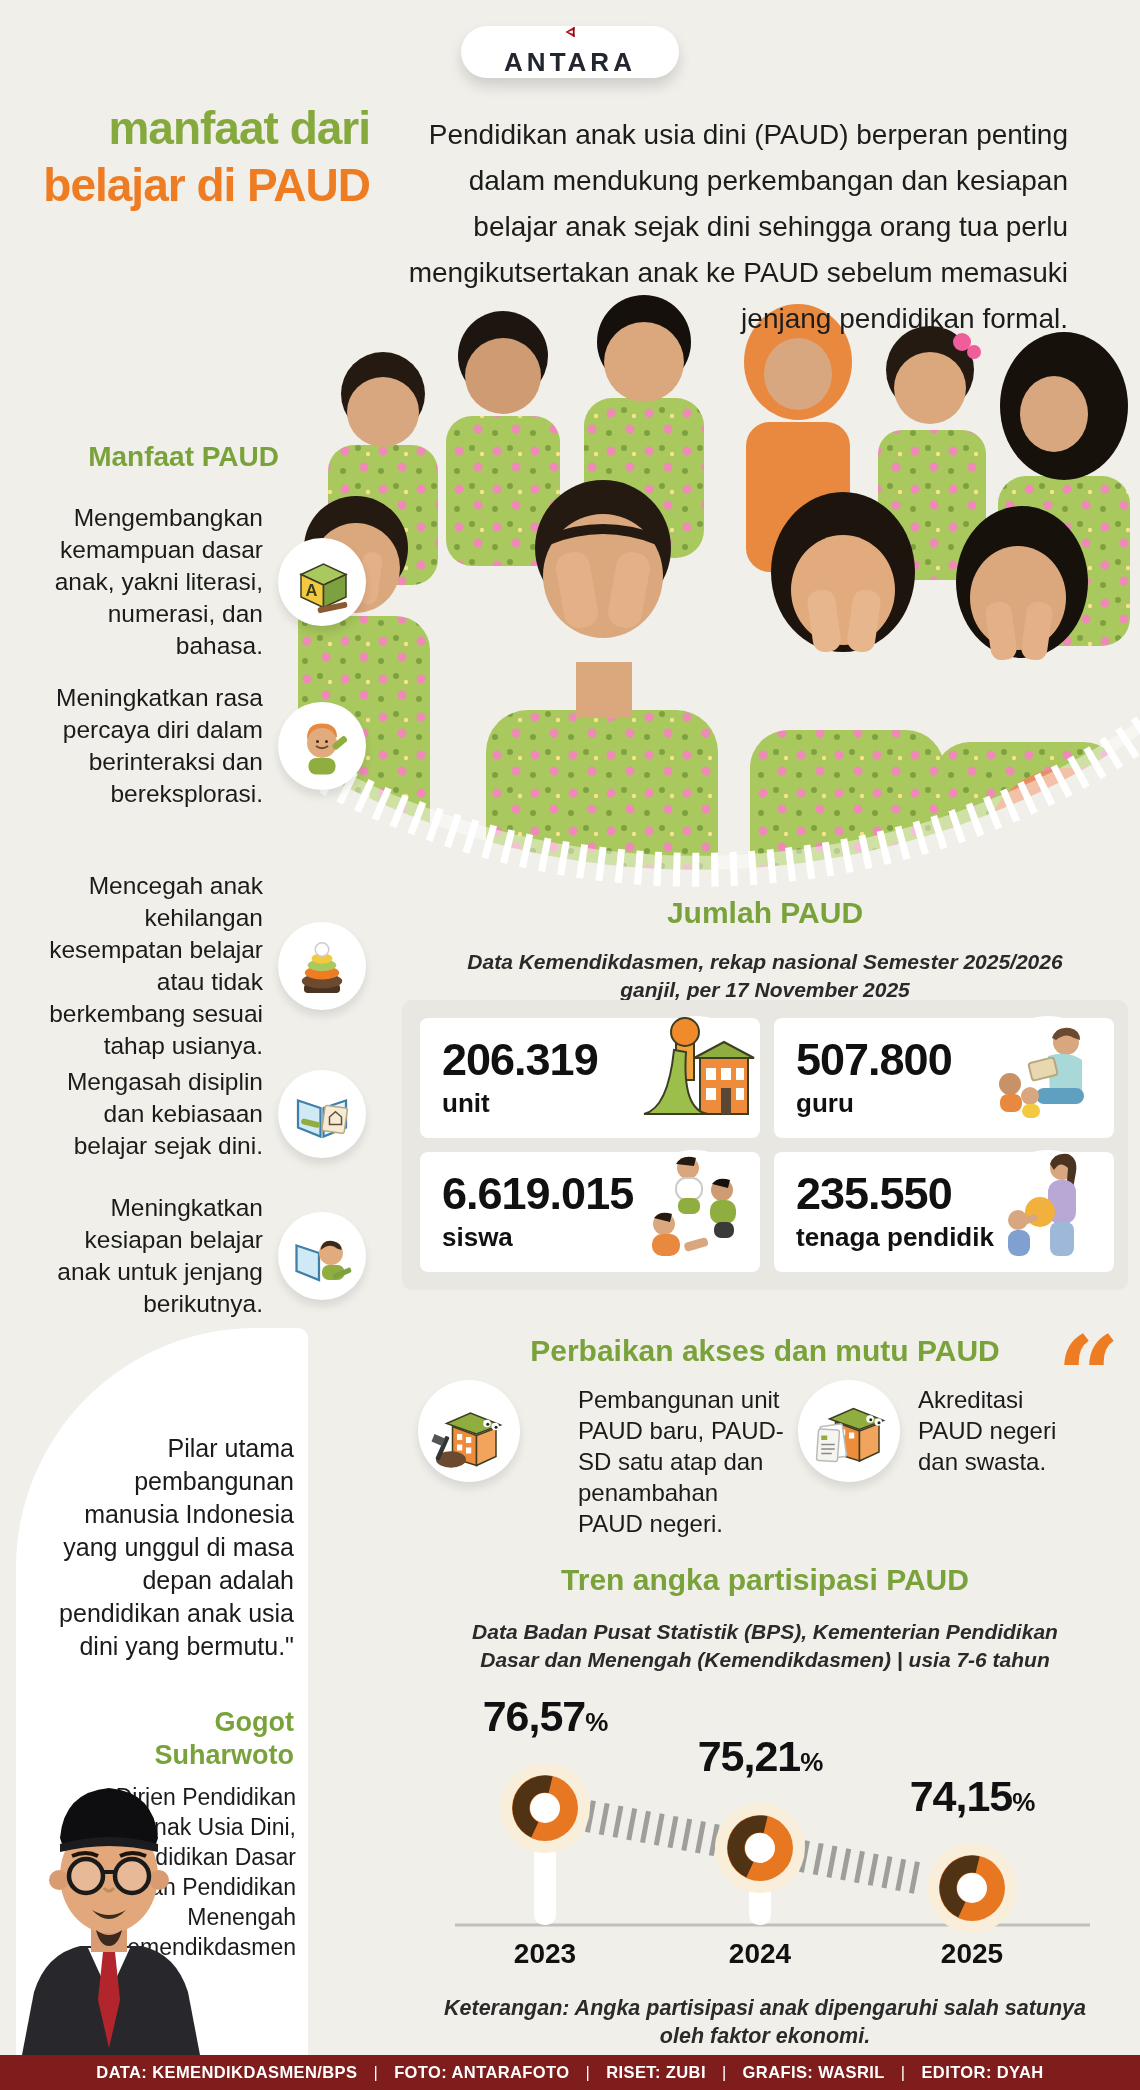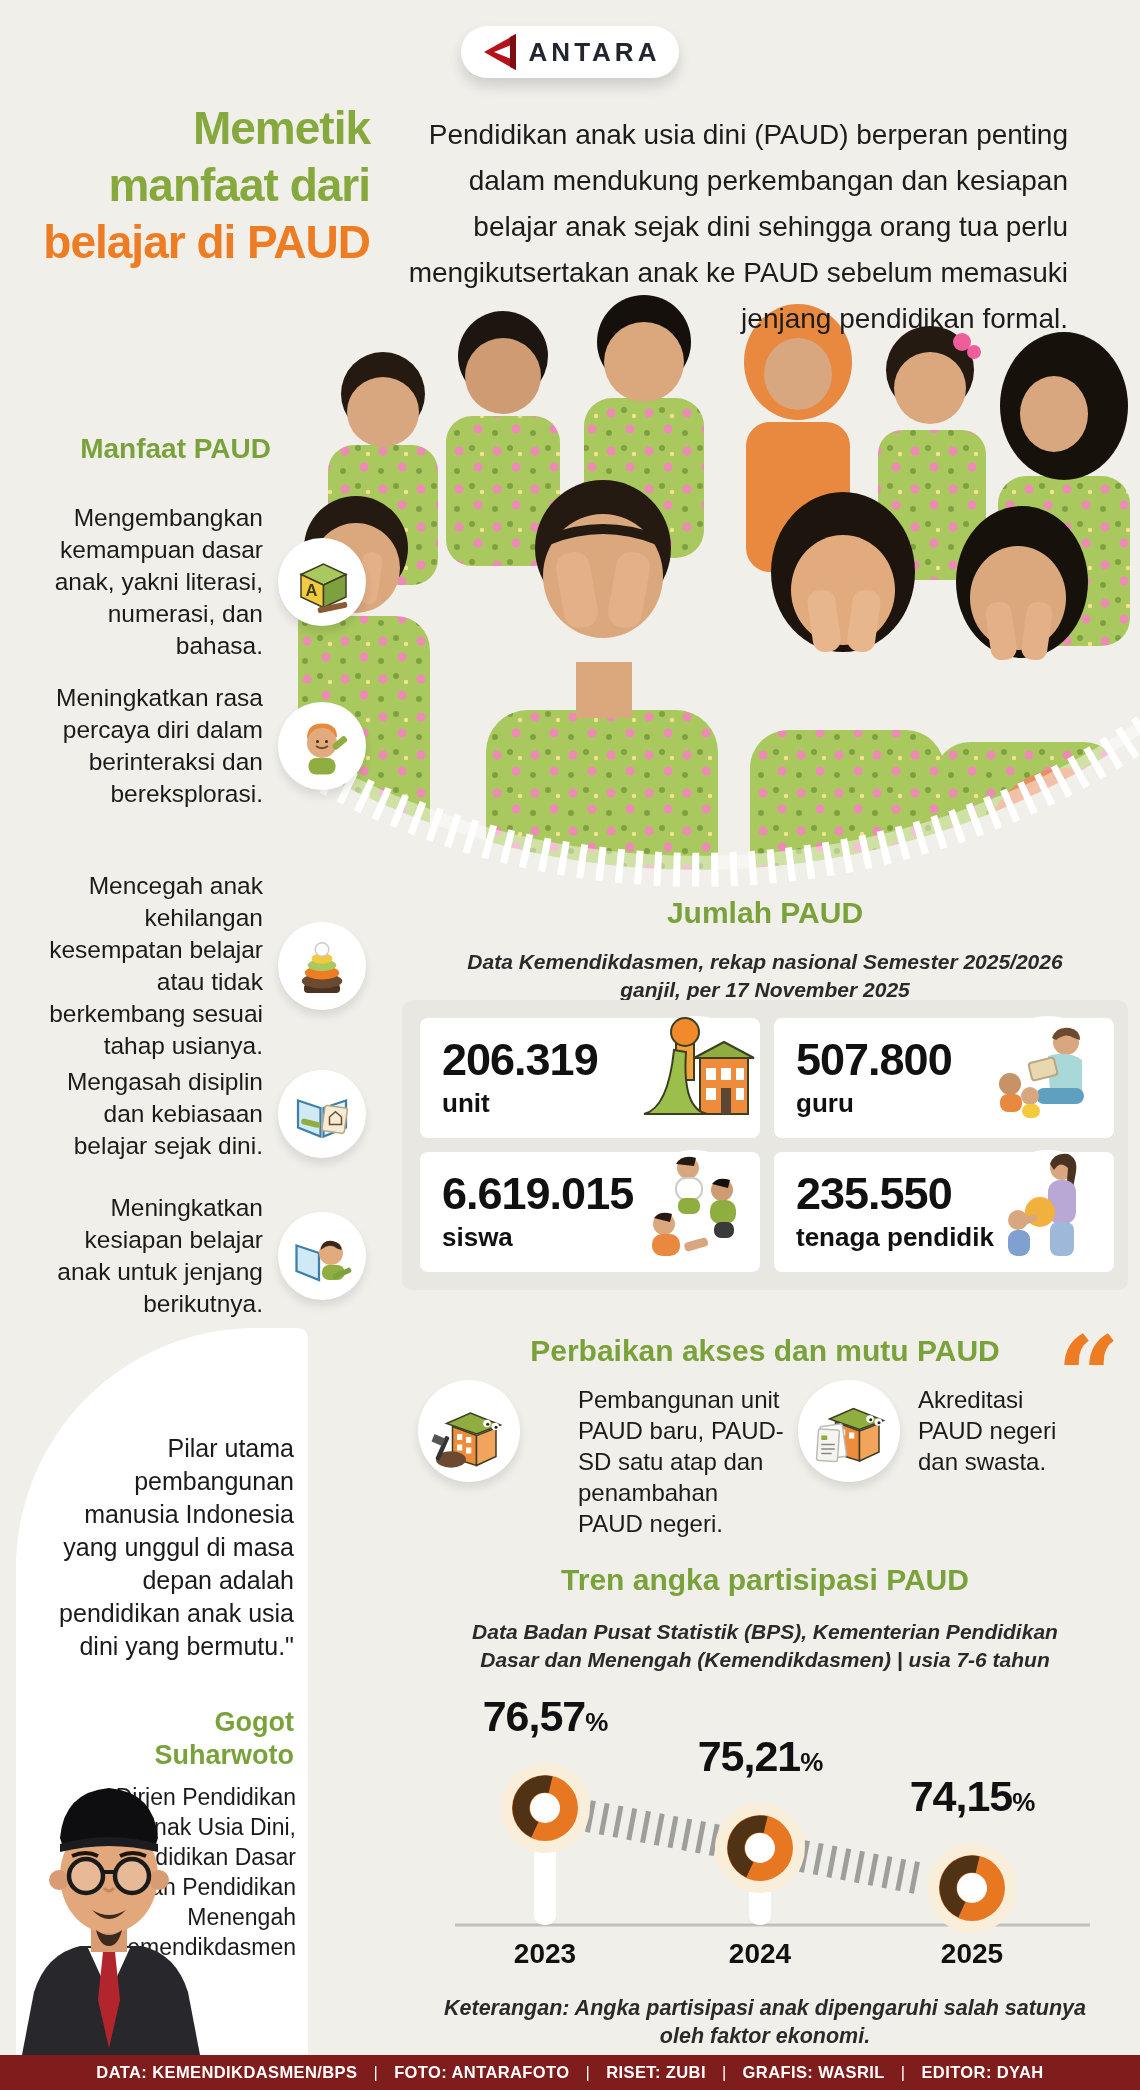--- a/index.html
+++ b/index.html
@@ -2,33 +2,33 @@
 <html><head>
 <meta charset="utf-8">
 <style>
   html,body{margin:0;padding:0;}
   body{font-family:"Liberation Sans","DejaVu Sans",sans-serif;background:#d8d6d0;}
   .page{position:relative;width:1140px;height:2090px;background:#f0efea;overflow:hidden;margin:0 auto;}
   .abs{position:absolute;}
 
   
   .logo-pill{left:50%;top:26px;transform:translateX(-50%);width:218px;height:52px;background:#ffffff;
-    border-radius:30px;box-shadow:0 8px 14px rgba(0,0,0,.14);display:flex;align-items:center;justify-content:center;gap:9px;}
+    border-radius:30px;box-shadow:0 8px 14px rgba(0,0,0,.14);display:flex;align-items:center;justify-content:center;gap:9px;flex-direction:column;}
   .logo-text{font-size:26px;font-weight:bold;color:#22262e;letter-spacing:4px;}
 
   
   .headline{left:36px;top:100px;width:334px;text-align:right;font-weight:bold;font-size:46px;line-height:57px;letter-spacing:-1px;}
   .headline span{display:block;}
   .hl-green{color:#85a93d;}
   .hl-orange{color:#ee7c23;}
 
   .intro{left:408px;top:112px;width:660px;font-size:28px;line-height:46px;color:#1c1c1c;margin:0;text-align:right;}
 
   
-  .manfaat-heading{left:30px;top:425px;width:233px;text-align:right;font-size:28px;font-weight:bold;color:#7aa23a;margin:8px;}
+  .manfaat-heading{left:30px;top:425px;width:233px;text-align:right;font-size:28px;font-weight:bold;color:#7aa23a;margin:16px;}
   .m-item{left:30px;width:344px;display:flex;align-items:center;}
   .m-text{width:233px;text-align:right;font-size:24.5px;line-height:32px;color:#1b1b1b;}
   .m-icon{margin-left:15px;width:88px;height:88px;background:#ffffff;border-radius:50%;
     box-shadow:0 6px 10px rgba(0,0,0,.10);display:flex;align-items:center;justify-content:center;flex:0 0 88px;z-index:6;}
 
   
   .sec-heading{width:730px;text-align:center;font-size:30px;font-weight:bold;color:#7aa23a;margin:0;}
   .sec-sub{width:680px;text-align:center;font-size:21px;line-height:28px;font-style:italic;font-weight:bold;color:#2a2a2a;margin:0;}
 
   
@@ -157,21 +157,20 @@
 
   <div class="abs logo-pill">
     <svg width="40" height="42" viewBox="0 0 40 42">
       <path d="M36 3 L4 21 L36 39 L36 30 L14 21 L36 12 Z" fill="#b5121b"></path>
       <path d="M36 3 L30 6 L30 36 L36 39 Z" fill="#7d0d13"></path>
     </svg>
     <span class="logo-text">ANTARA</span>
   </div>
 
   <h1 class="abs headline" style="margin:0;">
-    <span class="hl-green">Memetik</span>
     <span class="hl-green">manfaat dari</span>
     <span class="hl-orange">belajar di PAUD</span>
   </h1>
 
   <p class="abs intro">Pendidikan anak usia dini (PAUD) berperan penting dalam mendukung perkembangan dan kesiapan belajar anak sejak dini sehingga orang tua perlu mengikutsertakan anak ke PAUD sebelum memasuki jenjang pendidikan formal.</p>
 
   <h2 class="abs manfaat-heading">Manfaat PAUD</h2>
 
   <div class="abs m-item" style="top:502px;">
     <div class="m-text">Mengembangkan kemampuan dasar anak, yakni literasi, numerasi, dan bahasa.</div>

